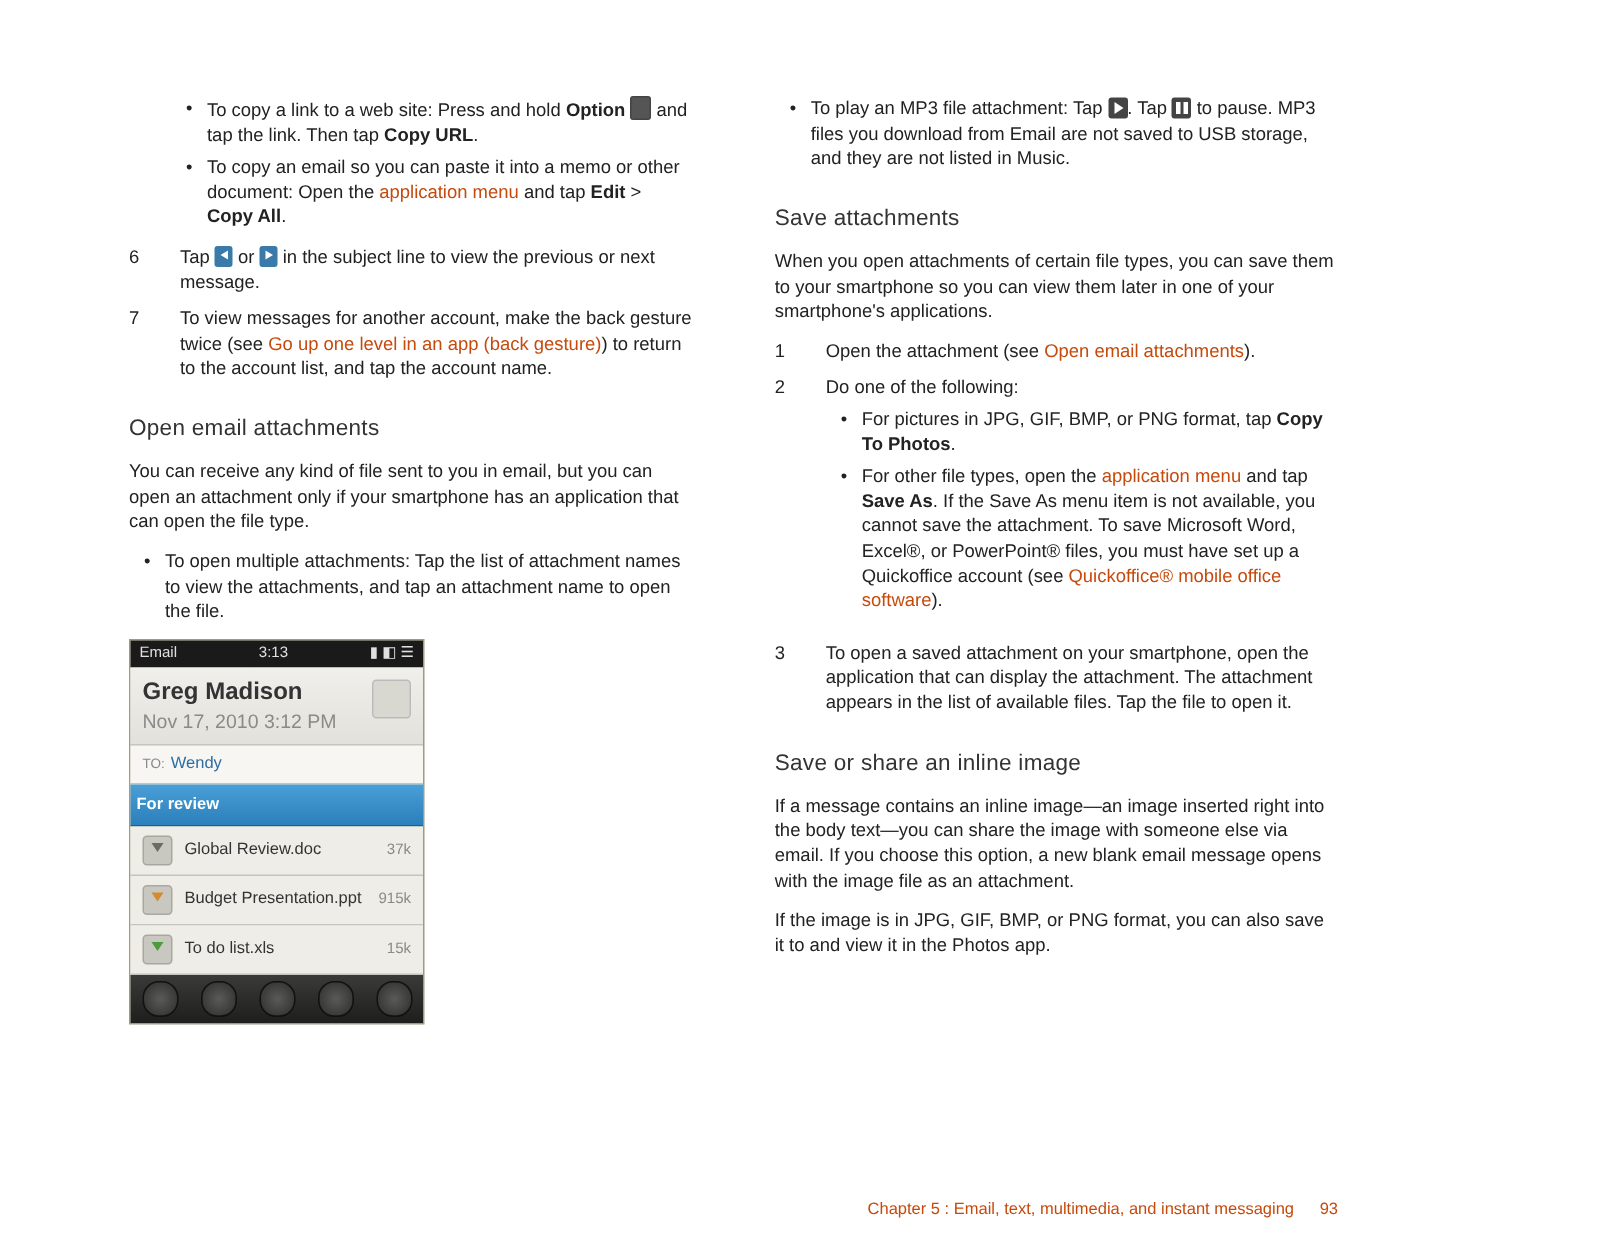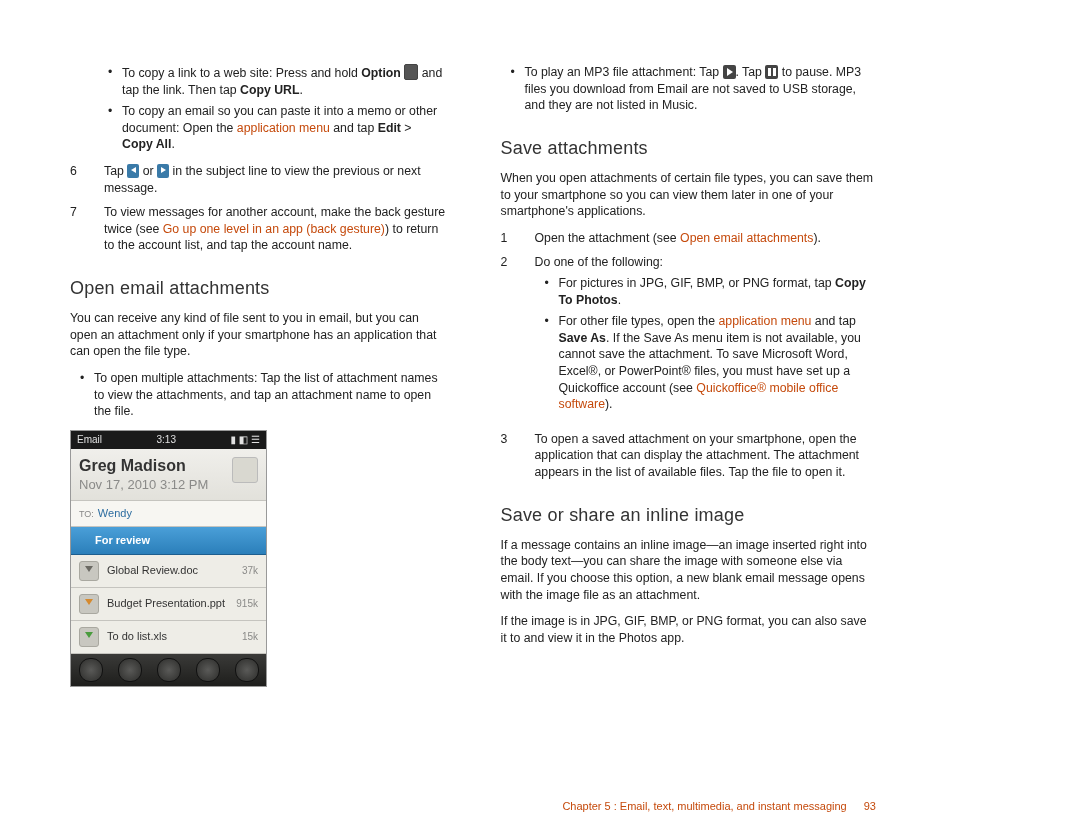--- a/index.html
+++ b/index.html
@@ -12,27 +12,28 @@
     background: #fff;
   }
   .page {
     width: 936px;
     height: 834px;
     box-sizing: border-box;
     padding: 60px 60px 20px 70px;
     display: flex;
     gap: 55px;
     position: relative;
+    margin-left: 16px;
   }
   .col {
     flex: 1;
     min-width: 0;
   }
   h2 {
-    font-size: 18px;
+    font-size: 15px;
     font-weight: 400;
     color: #333;
     margin: 22px 0 10px 0;
     letter-spacing: 0.2px;
   }
   p { margin: 0 0 10px 0; }
   .step {
     display: flex;
     gap: 16px;
     margin: 8px 0;
@@ -160,21 +161,21 @@
     background:#f7f6f2;
     padding:5px 8px;
     border-bottom:1px solid #c5c4bf;
     font-size:11px;
   }
   .ph-to .to-label{ color:#888; font-size:9px; margin-right:4px;}
   .ph-to .to-name{ color:#2d6da0; }
   .ph-subject {
     background: linear-gradient(#4a9fd8, #2b7fba);
     color:#fff;
-    padding:6px 24px;
+    padding:6px 4px;
     font-size:11px;
     font-weight:600;
     border-bottom:1px solid #1d5e8e;
   }
   .ph-row {
     display:flex;
     align-items:center;
     padding:6px 8px;
     background:#eeede7;
     border-bottom:1px solid #c5c4bf;

